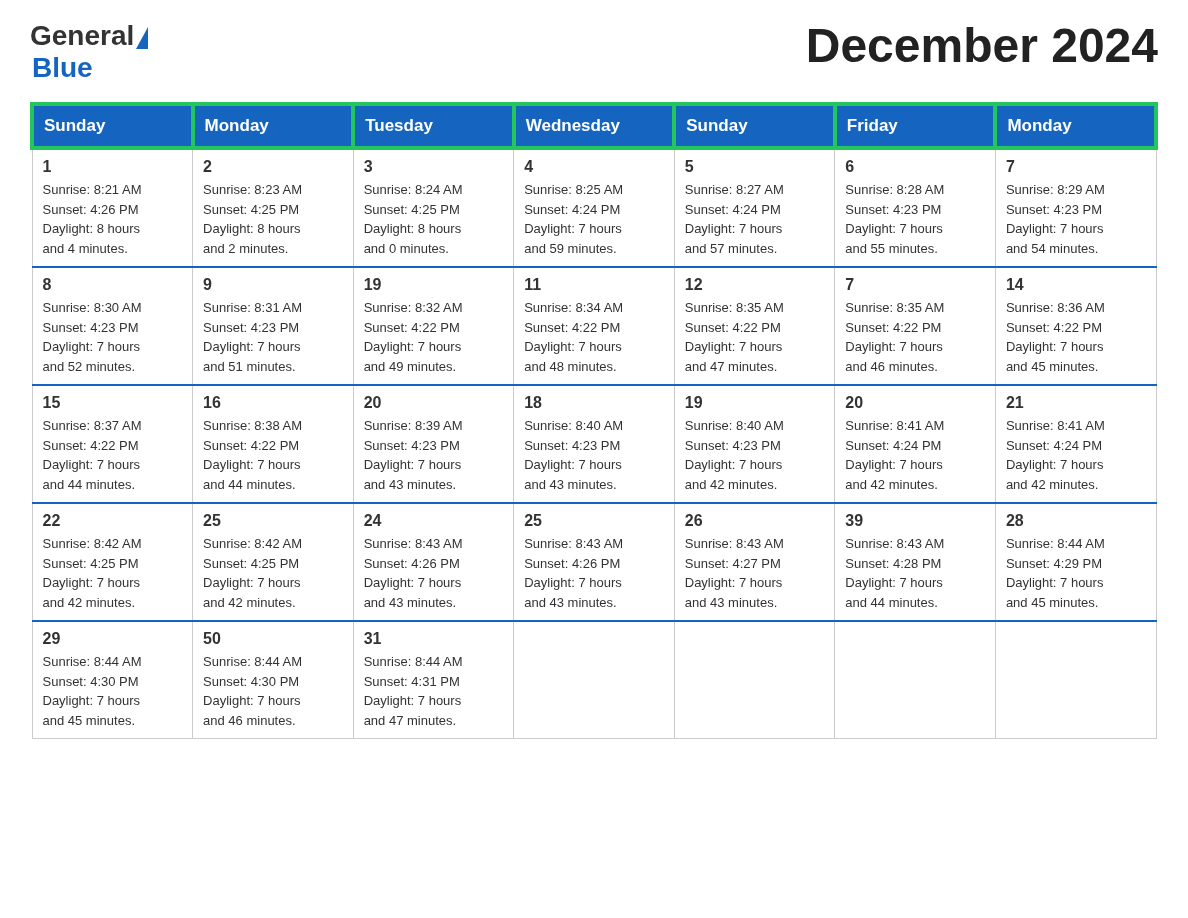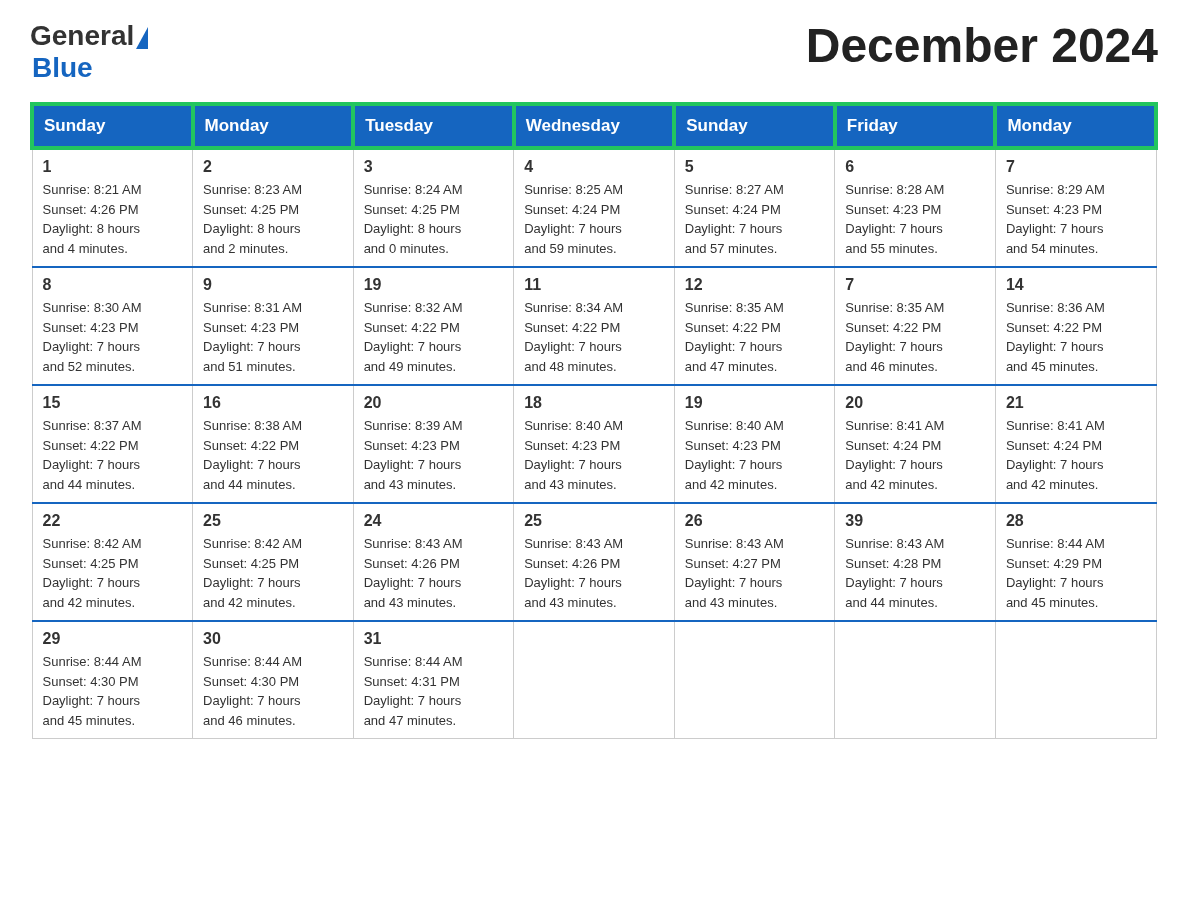--- a/index.html
+++ b/index.html
@@ -252,21 +252,21 @@
           <span class="day-number">28</span>
           <div class="day-info">Sunrise: 8:44 AM<br>Sunset: 4:29 PM<br>Daylight: 7 hours<br>and 45 minutes.</div>
         </td>
       </tr>
       <tr>
         <td>
           <span class="day-number">29</span>
           <div class="day-info">Sunrise: 8:44 AM<br>Sunset: 4:30 PM<br>Daylight: 7 hours<br>and 45 minutes.</div>
         </td>
         <td>
-          <span class="day-number">30</span>
+          <span class="day-number">50</span>
           <div class="day-info">Sunrise: 8:44 AM<br>Sunset: 4:30 PM<br>Daylight: 7 hours<br>and 46 minutes.</div>
         </td>
         <td>
           <span class="day-number">31</span>
           <div class="day-info">Sunrise: 8:44 AM<br>Sunset: 4:31 PM<br>Daylight: 7 hours<br>and 47 minutes.</div>
         </td>
         <td></td>
         <td></td>
         <td></td>
         <td></td>

